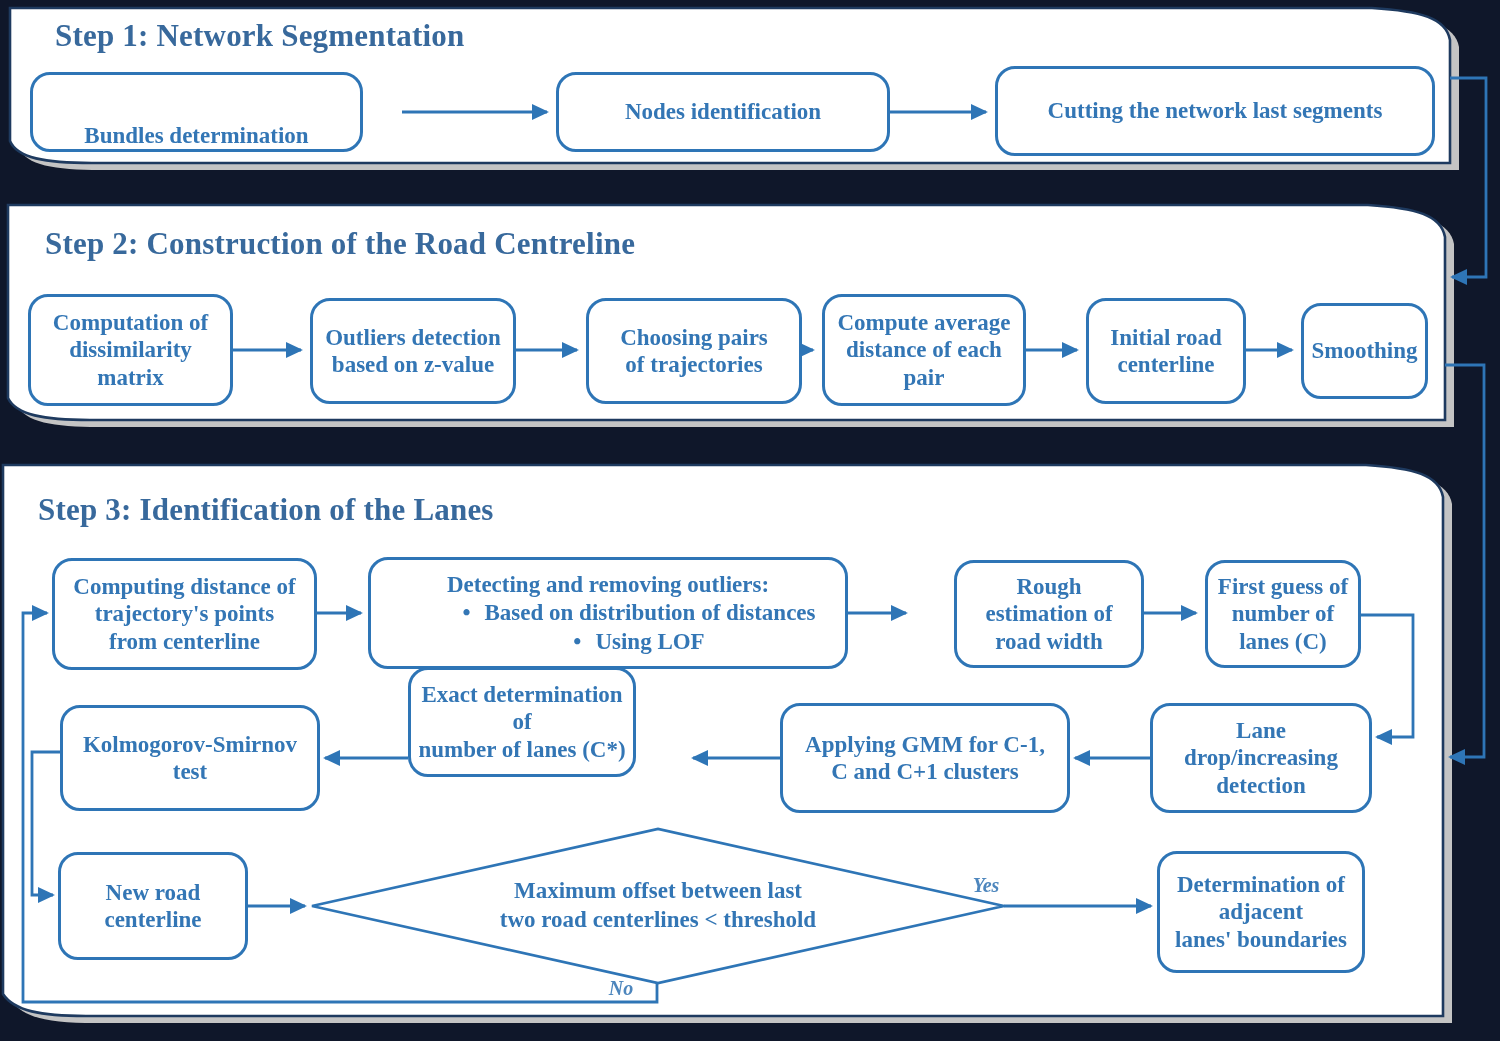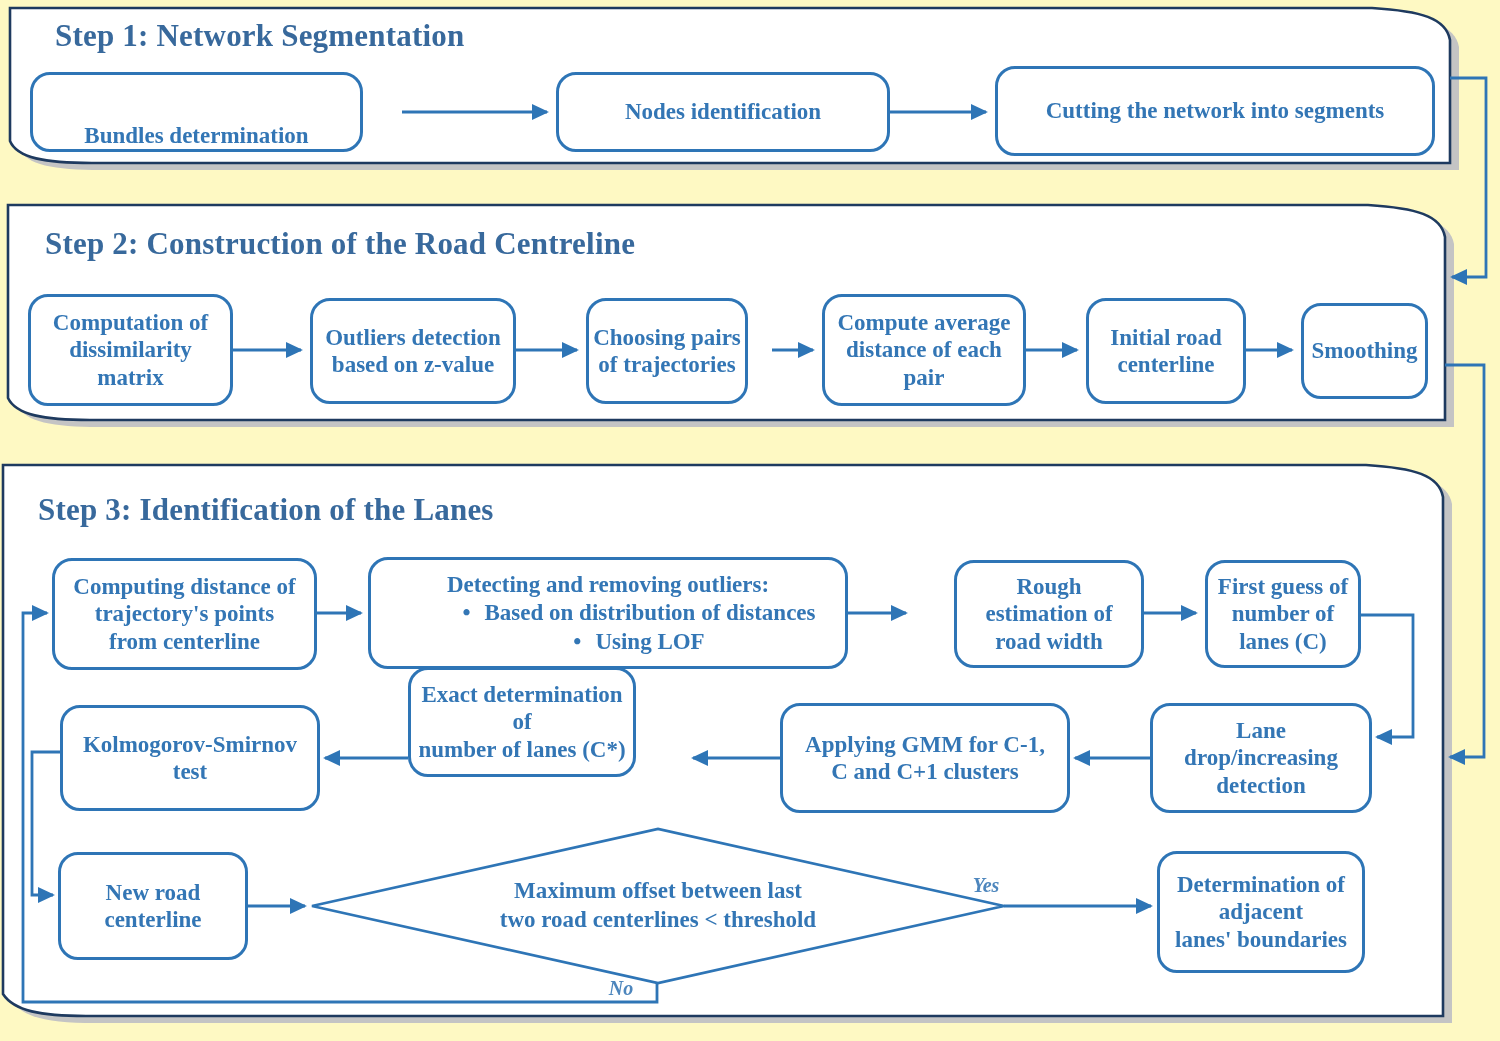--- a/index.html
+++ b/index.html
@@ -1,19 +1,19 @@
 <!DOCTYPE html>
 <html><head>
 <meta charset="utf-8">
 <style>
   html,body{margin:0;padding:0;background:#ffffff;}
   .canvas{
     position:relative;
     width:1500px;height:1041px;
-    background:#fef9c3;
+    background:#0f172a;
     font-family:"Liberation Serif","DejaVu Serif",serif;
     overflow:hidden;
   }
   .layer{position:absolute;left:0;top:0;z-index:0;}
   .abs{position:absolute;z-index:2;}
   .step-title{
     font-weight:bold;
     font-size:31px;
     color:#38699c;
     letter-spacing:0.2px;
@@ -120,33 +120,33 @@
   <div class="abs step-title" style="left:45px;top:226px;">Step 2: Construction of the Road Centreline</div>
   <div class="abs step-title" style="left:38px;top:492px;">Step 3: Identification of the Lanes</div>
 
   <div class="node" style="left:30px;top:72px;width:333px;height:80px;align-items:flex-end;">
     <span class="node-label">Bundles determination</span>
   </div>
   <div class="node" style="left:556px;top:72px;width:334px;height:80px;">
     <span class="node-label">Nodes identification</span>
   </div>
   <div class="node" style="left:995px;top:66px;width:440px;height:90px;">
-    <span class="node-label">Cutting the network into segments</span>
+    <span class="node-label">Cutting the network last segments</span>
   </div>
 
   <div class="node" style="left:28px;top:294px;width:205px;height:112px;">
     <span class="node-label">Computation of
 dissimilarity
 matrix</span>
   </div>
   <div class="node" style="left:310px;top:298px;width:206px;height:106px;">
     <span class="node-label">Outliers detection
 based on z-value</span>
   </div>
-  <div class="node" style="left:586px;top:298px;width:162px;height:106px;">
+  <div class="node" style="left:586px;top:298px;width:216px;height:106px;">
     <span class="node-label">Choosing pairs
 of trajectories</span>
   </div>
   <div class="node" style="left:822px;top:294px;width:204px;height:112px;">
     <span class="node-label">Compute average
 distance of each
 pair</span>
   </div>
   <div class="node" style="left:1086px;top:298px;width:160px;height:106px;justify-content:center;">
     <span class="node-label">Initial road

